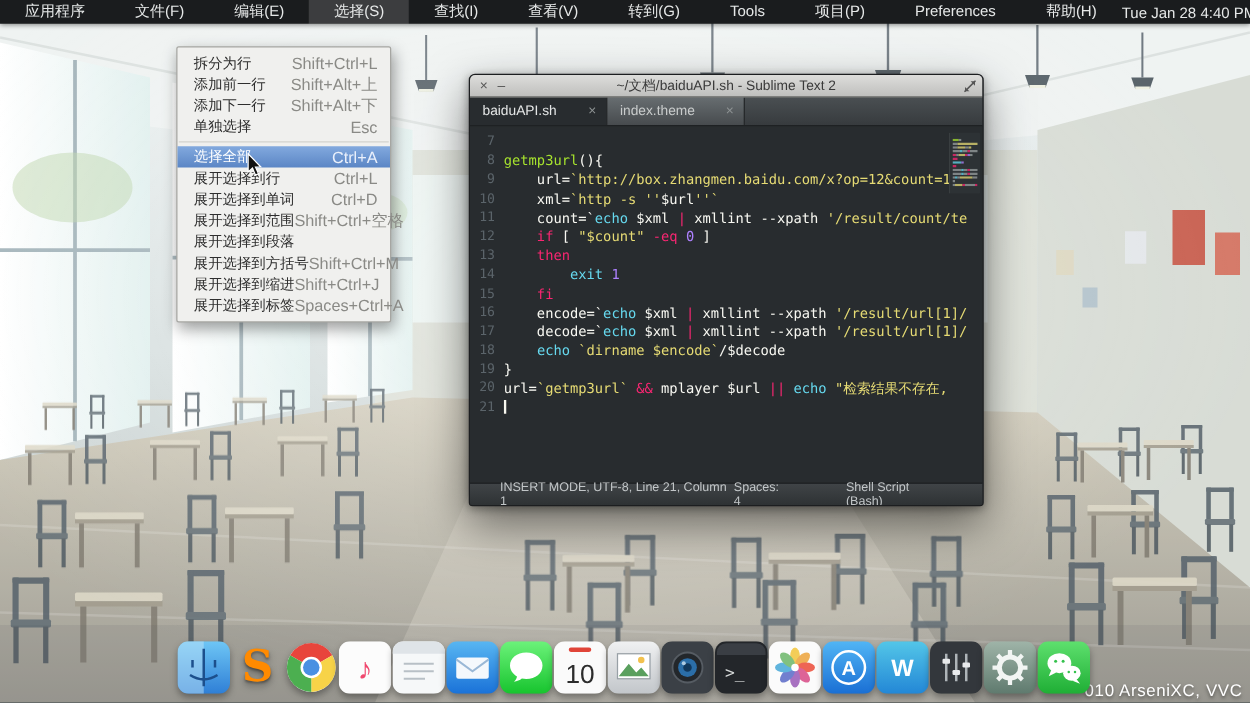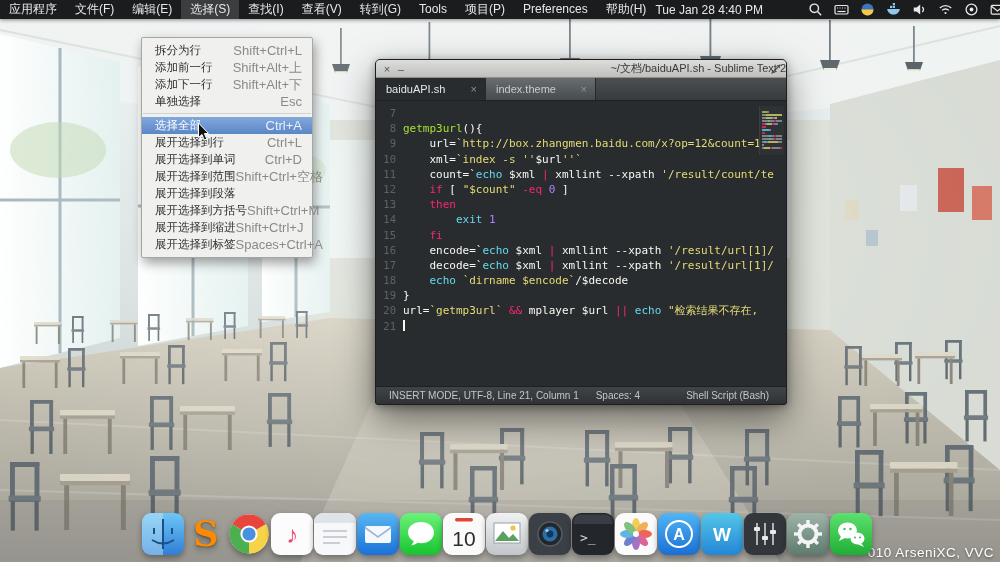--- a/index.html
+++ b/index.html
@@ -5,56 +5,56 @@
 *{box-sizing:border-box;margin:0;padding:0}
 html,body{background:#000}
 body{font-family:"Liberation Sans","DejaVu Sans",sans-serif}
 .screen{position:relative;width:1000px;height:562px;overflow:hidden;background:#b8c2c4;cursor:default}
 .wallpaper{position:absolute;inset:0;width:100%;height:100%}
 .haze{position:absolute;inset:0;background:radial-gradient(ellipse at 45% 42%,rgba(255,255,255,.24),rgba(255,255,255,0) 72%);pointer-events:none}
 
 
 .menubar{position:absolute;top:0;left:0;right:0;height:19px;background:#1a1c1e;display:flex;align-items:center;justify-content:space-between;color:#e6e8e8;font-size:12px;box-shadow:0 1px 4px rgba(0,0,0,.45);z-index:50}
 .mb-left{display:flex;height:100%}
-.mb-item{padding:0 9px;line-height:19px;white-space:nowrap}
+.mb-item{padding:0 20px;line-height:19px;white-space:nowrap}
 .mb-item.active{background:rgba(255,255,255,.15)}
 .mb-right{display:flex;align-items:center;gap:11px;padding-right:8px}
 .clock{margin-right:34px;white-space:nowrap}
 .sicon{width:15px;height:15px;display:inline-flex}
 .sicon svg{width:15px;height:15px}
 
 
 .cmenu{position:absolute;left:141px;top:37px;width:172px;background:#f0f0ee;border:1px solid #a6a6a2;border-radius:2px;box-shadow:2px 5px 12px rgba(0,0,0,.38);padding:4px 0;z-index:60;font-size:11.5px;color:#2e2e2e}
 .cm-item{display:flex;justify-content:space-between;align-items:center;height:17px;padding:0 10px 0 13px;white-space:nowrap}
 .cm-item.hl{background:linear-gradient(#82a9de,#5b86c5);color:#fff}
 .cm-key{color:#8a8a86;font-size:13px;margin-left:0}
 .cm-item.hl .cm-key{color:#eaf0fb}
 .cm-sep{height:1px;background:#d2d2ce;margin:3px 1px}
 .cursor{position:absolute;left:197px;top:122px;width:13px;height:19px;z-index:70}
 
 
 .window{position:absolute;left:375px;top:59px;width:412px;height:346px;border-radius:5px 5px 3px 3px;box-shadow:0 14px 36px rgba(0,0,0,.5),0 2px 8px rgba(0,0,0,.35);z-index:40;overflow:hidden;background:#282c2f;border:1px solid #1c1e20}
 .titlebar{height:18px;background:linear-gradient(#dddddb,#bfbfbd);border-bottom:1px solid #8f8f8c;display:flex;align-items:center;position:relative;font-size:11px;color:#3a3a3a;padding:0 4px}
 .wbtn{width:14px;text-align:center;color:#555;font-size:11px;line-height:18px}
-.title{position:absolute;left:0;right:0;text-align:right;pointer-events:none}
+.title{position:absolute;left:0;right:0;text-align:center;pointer-events:none}
 .expand{margin-left:auto;width:12px;height:12px;display:inline-flex}
 .tabbar{height:23px;background:linear-gradient(#4a4f52,#373b3e);display:flex;border-bottom:1px solid #1e2123}
 .tab{display:flex;align-items:center;justify-content:space-between;padding:0 8px 0 10px;font-size:11px;color:#c9cccc;border-right:1px solid #26292b;min-width:110px;background:linear-gradient(#676d70,#474b4e)}
 .tab.active{background:#282c2f;color:#e4e6e6}
 .tab-close{color:#8e9394;font-size:11px;margin-left:8px}
 .editor{position:absolute;top:42px;bottom:18px;left:0;right:0;background:#282c2f;font-family:"DejaVu Sans Mono","Liberation Mono",monospace;font-size:11px;overflow:hidden;padding-top:4px}
 .cl{display:flex;height:15.2px;line-height:15.2px;white-space:pre}
 .ln{width:27px;text-align:right;padding-right:7px;color:#5b646a;flex:none;font-size:10.5px}
 .code{flex:1;overflow:hidden;color:#f8f8f2}
 .tk-pln{color:#f8f8f2}.tk-str{color:#e6db74}.tk-kw{color:#f92672}.tk-fn{color:#a6e22e}.tk-num{color:#ae81ff}.tk-bi{color:#66d9ef}
 .caret{display:inline-block;width:1.5px;height:11px;background:#f8f8f0;vertical-align:-1px}
 .minimap{position:absolute;top:4px;right:2px;width:25px;background:#2d3235;border-left:1px solid rgba(255,255,255,.06);padding:2px;border-radius:1px}
 .mm-row{height:2px;margin-bottom:1px;white-space:nowrap;overflow:hidden;font-size:0}
 .mm-seg{display:inline-block;height:2px;opacity:.75}
-.statusbar{position:absolute;bottom:0;left:0;right:0;height:18px;background:linear-gradient(#404447,#2e3234);color:#c2c6c8;font-size:10px;display:flex;align-items:center;justify-content:space-between;padding:0 13px;border-top:1px solid #1e2123}
+.statusbar{position:absolute;bottom:0;left:0;right:0;height:18px;background:linear-gradient(#404447,#2e3234);color:#c2c6c8;font-size:10px;display:flex;align-items:center;justify-content:space-between;padding:0 24px;border-top:1px solid #1e2123}
 .sb-right{display:flex;gap:46px;padding-right:4px}
 
 
 .dock{position:absolute;left:142px;bottom:7px;display:flex;gap:1px;z-index:30;align-items:flex-end}
 .di{width:42px;height:42px;position:relative;filter:drop-shadow(0 3px 3px rgba(0,0,0,.35))}
 .di svg{width:42px;height:42px;display:block}
 .s-glyph{font-size:35px;font-weight:bold;color:#ff8a00;line-height:42px;display:block;text-align:center;text-shadow:0 1px 2px rgba(0,0,0,.35);font-family:"DejaVu Serif","Liberation Serif",serif}
 
 .credit{position:absolute;right:6px;bottom:2px;color:#fff;font-size:13.5px;letter-spacing:.5px;text-shadow:0 1px 3px rgba(0,0,0,.5);z-index:20;white-space:nowrap}
 </style>
@@ -344,21 +344,21 @@
         <div class="tab">
           <span class="tab-label">index.theme</span>
           <span class="tab-close">×</span>
         </div>
       </div>
     <div class="editor">
       <div id="codelines">
           <div class="cl"><span class="ln">7</span><span class="code"></span></div>
           <div class="cl"><span class="ln">8</span><span class="code"><span class="tk-fn">getmp3url</span><span class="tk-pln">(){</span></span></div>
           <div class="cl"><span class="ln">9</span><span class="code"><span class="tk-pln">    url=</span><span class="tk-str">`http://box.zhangmen.baidu.com/x?op=12&amp;count=1&amp;t</span></span></div>
-          <div class="cl"><span class="ln">10</span><span class="code"><span class="tk-pln">    xml=</span><span class="tk-str">`index -s ''</span><span class="tk-pln">$url</span><span class="tk-str">''`</span></span></div>
+          <div class="cl"><span class="ln">10</span><span class="code"><span class="tk-pln">    xml=</span><span class="tk-str">`http -s ''</span><span class="tk-pln">$url</span><span class="tk-str">''`</span></span></div>
           <div class="cl"><span class="ln">11</span><span class="code"><span class="tk-pln">    count=`</span><span class="tk-bi">echo</span><span class="tk-pln"> $xml </span><span class="tk-kw">|</span><span class="tk-pln"> xmllint --xpath </span><span class="tk-str">'/result/count/te</span></span></div>
           <div class="cl"><span class="ln">12</span><span class="code"><span class="tk-kw">    if</span><span class="tk-pln"> [ </span><span class="tk-str">"$count"</span><span class="tk-kw"> -eq</span><span class="tk-num"> 0</span><span class="tk-pln"> ]</span></span></div>
           <div class="cl"><span class="ln">13</span><span class="code"><span class="tk-kw">    then</span></span></div>
           <div class="cl"><span class="ln">14</span><span class="code"><span class="tk-bi">        exit</span><span class="tk-num"> 1</span></span></div>
           <div class="cl"><span class="ln">15</span><span class="code"><span class="tk-kw">    fi</span></span></div>
           <div class="cl"><span class="ln">16</span><span class="code"><span class="tk-pln">    encode=`</span><span class="tk-bi">echo</span><span class="tk-pln"> $xml </span><span class="tk-kw">|</span><span class="tk-pln"> xmllint --xpath </span><span class="tk-str">'/result/url[1]/</span></span></div>
           <div class="cl"><span class="ln">17</span><span class="code"><span class="tk-pln">    decode=`</span><span class="tk-bi">echo</span><span class="tk-pln"> $xml </span><span class="tk-kw">|</span><span class="tk-pln"> xmllint --xpath </span><span class="tk-str">'/result/url[1]/</span></span></div>
           <div class="cl"><span class="ln">18</span><span class="code"><span class="tk-pln">    </span><span class="tk-bi">echo</span><span class="tk-pln"> </span><span class="tk-str">`dirname $encode`</span><span class="tk-pln">/$decode</span></span></div>
           <div class="cl"><span class="ln">19</span><span class="code"><span class="tk-pln">}</span></span></div>
           <div class="cl"><span class="ln">20</span><span class="code"><span class="tk-pln">url=</span><span class="tk-str">`getmp3url`</span><span class="tk-kw"> &amp;&amp;</span><span class="tk-pln"> mplayer $url </span><span class="tk-kw">||</span><span class="tk-pln"> </span><span class="tk-bi">echo</span><span class="tk-pln"> </span><span class="tk-str">"检索结果不存在,</span></span></div>

